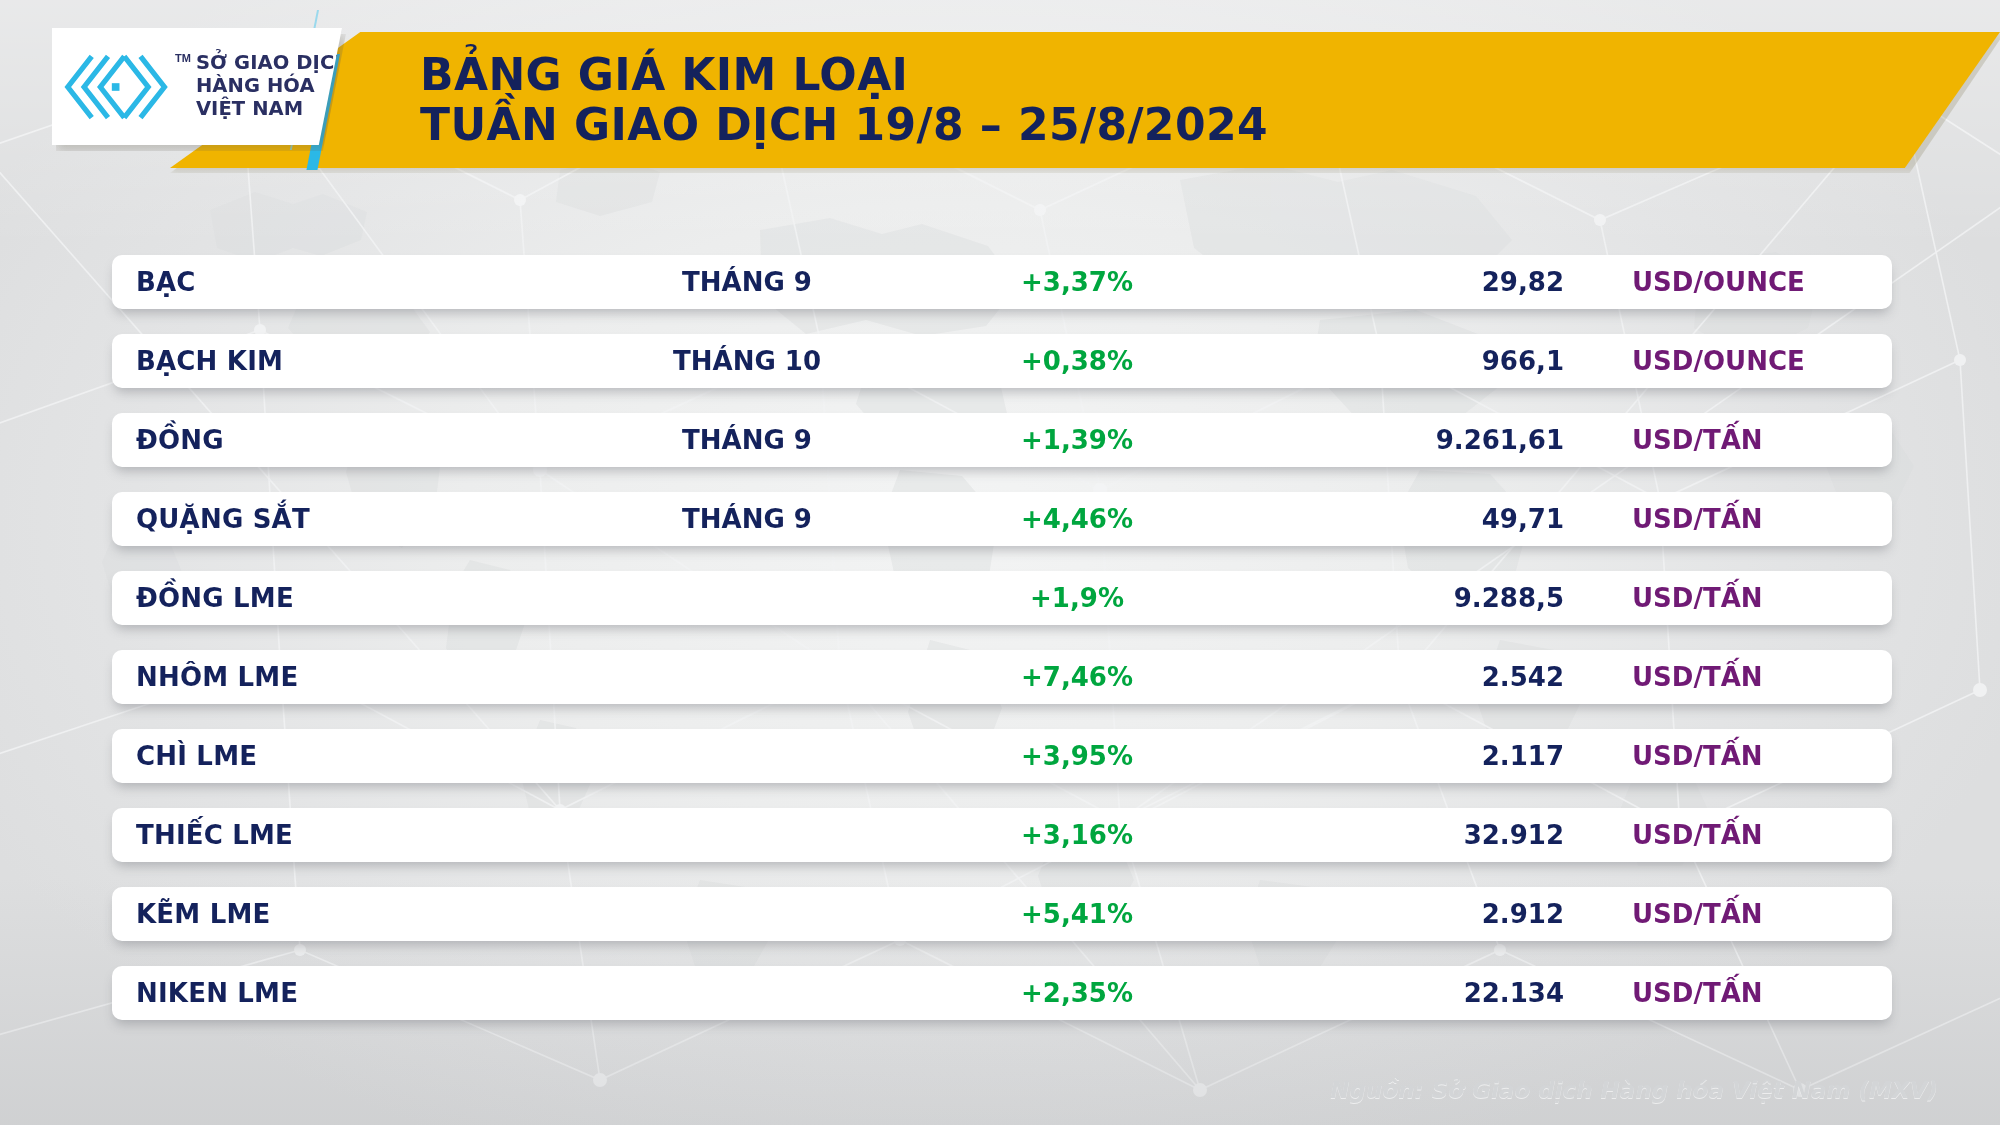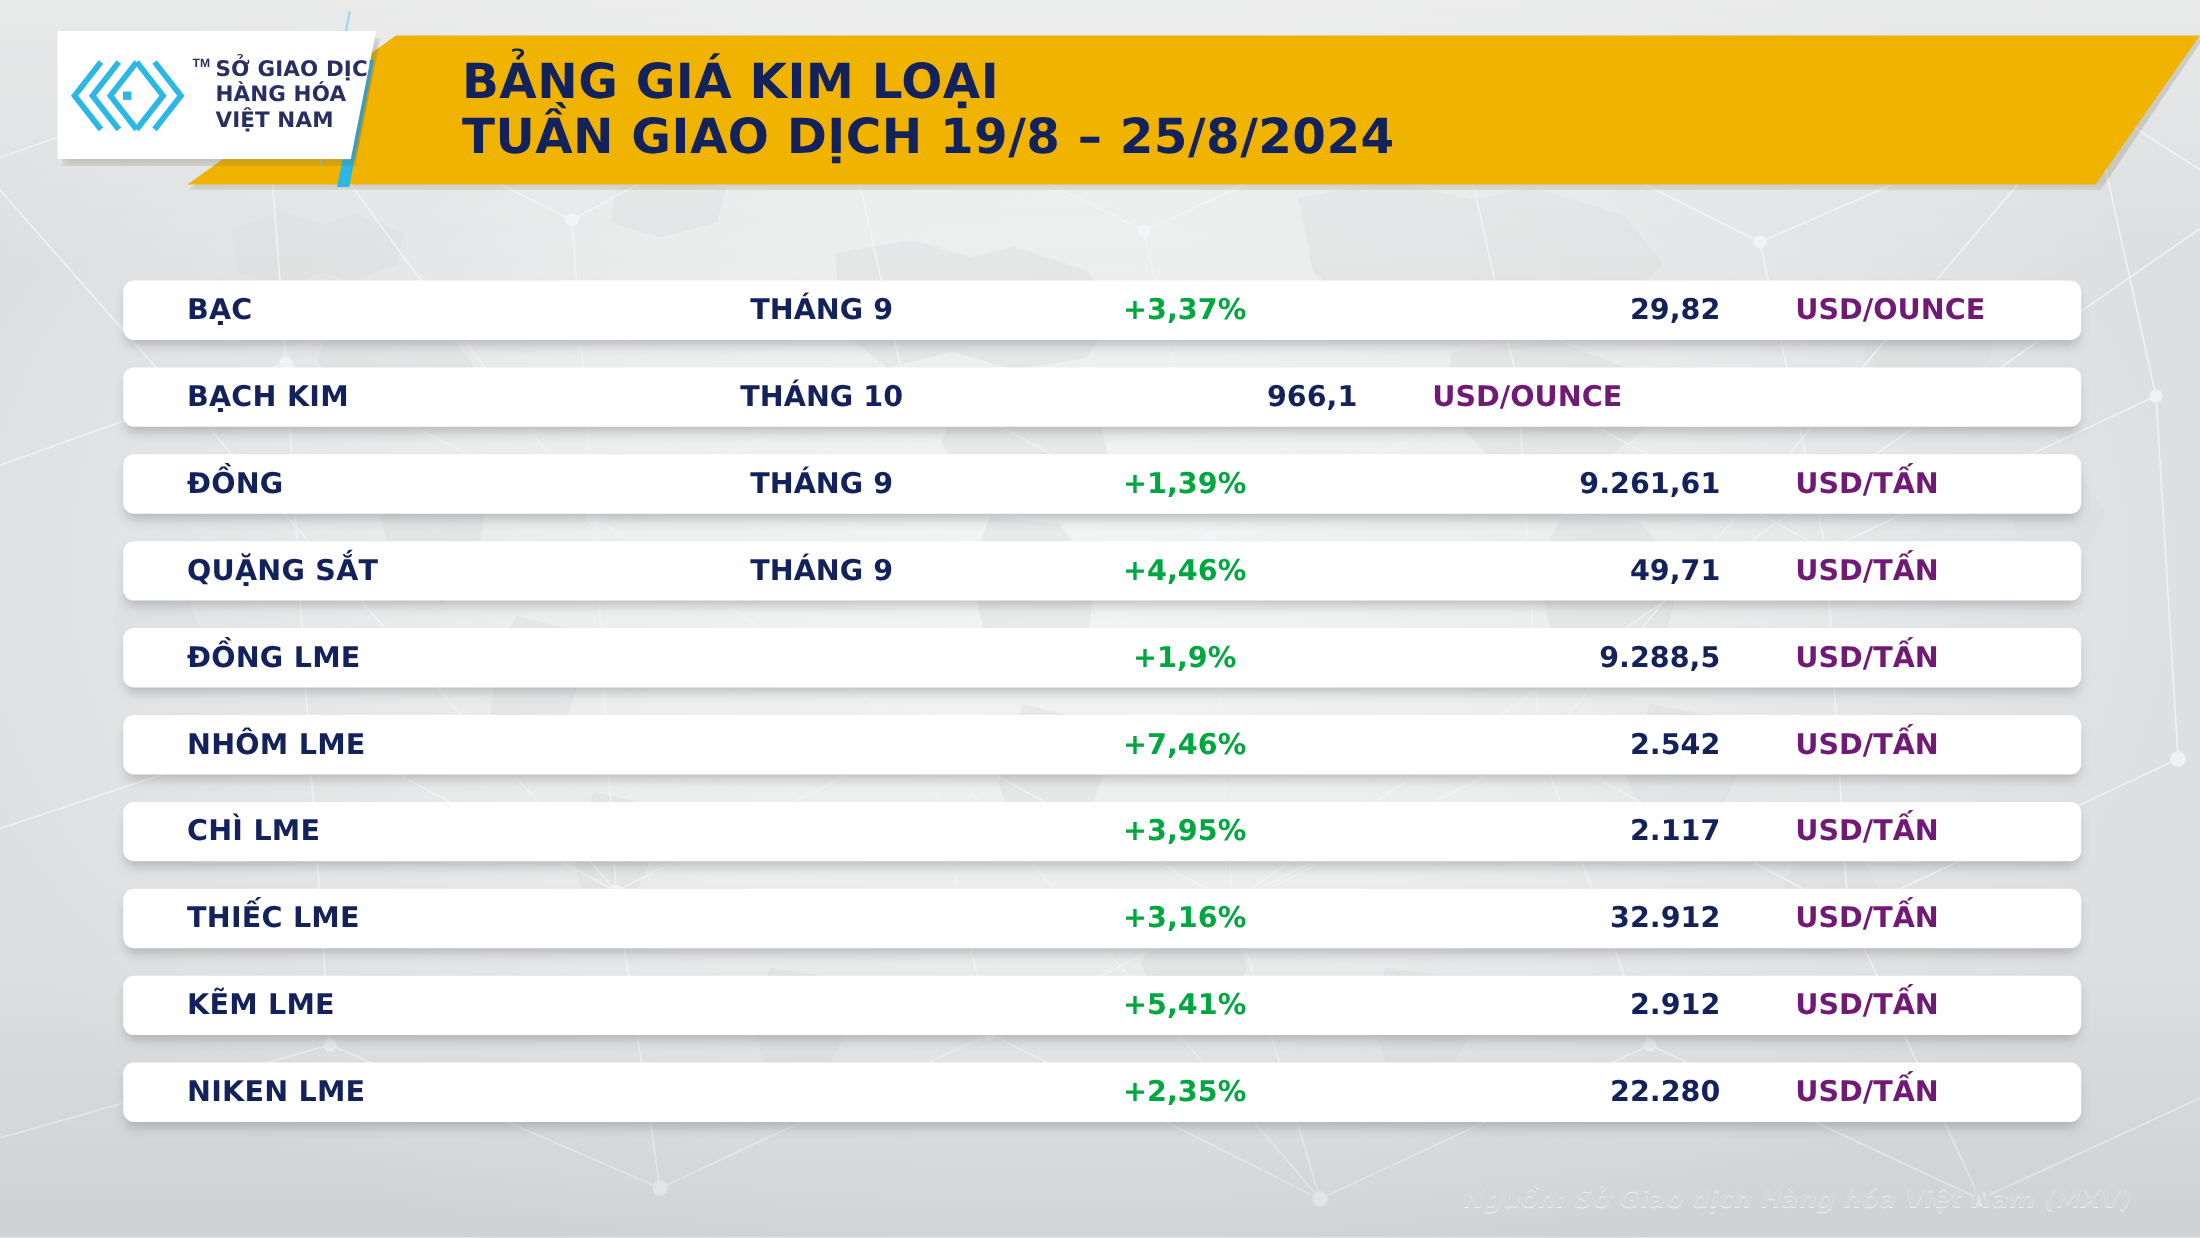--- a/index.html
+++ b/index.html
@@ -181,21 +181,21 @@
     background: #ffffff;
     border-radius: 10px;
     box-shadow: 0 7px 11px -3px rgba(120,123,128,.45);
     display: flex;
     align-items: center;
   }
   .row:last-child { margin-bottom: 0; }
 
   .c-name {
     width: 470px;
-    padding-left: 58px;
+    padding-left: 24px;
     color: #14225c;
     font-weight: 800;
     font-size: 26px;
     font-family: "DejaVu Sans", sans-serif;
     letter-spacing: .2px;
     white-space: nowrap;
   }
   .c-month {
     width: 330px;
     text-align: center;
@@ -372,20 +372,21 @@
       <div class="row">
         <div class="c-name">BẠC</div>
         <div class="c-month">THÁNG 9</div>
         <div class="c-change">+3,37%</div>
         <div class="c-value">29,82</div>
         <div class="c-unit">USD/OUNCE</div>
       </div>
       <div class="row">
         <div class="c-name">BẠCH KIM</div>
         <div class="c-month">THÁNG 10</div>
+        <div class="c-change">+0,38%</div>
         <div class="c-value">966,1</div>
         <div class="c-unit">USD/OUNCE</div>
       </div>
       <div class="row">
         <div class="c-name">ĐỒNG</div>
         <div class="c-month">THÁNG 9</div>
         <div class="c-change">+1,39%</div>
         <div class="c-value">9.261,61</div>
         <div class="c-unit">USD/TẤN</div>
       </div>
@@ -428,20 +429,20 @@
         <div class="c-name">KẼM LME</div>
         <div class="c-month"></div>
         <div class="c-change">+5,41%</div>
         <div class="c-value">2.912</div>
         <div class="c-unit">USD/TẤN</div>
       </div>
       <div class="row">
         <div class="c-name">NIKEN LME</div>
         <div class="c-month"></div>
         <div class="c-change">+2,35%</div>
-        <div class="c-value">22.280</div>
+        <div class="c-value">22.134</div>
         <div class="c-unit">USD/TẤN</div>
       </div>
     </div>
 
   <div id="footer">Nguồn: Sở Giao dịch Hàng hóa Việt Nam (MXV)</div>
 
 </div>
 
 </body></html>

